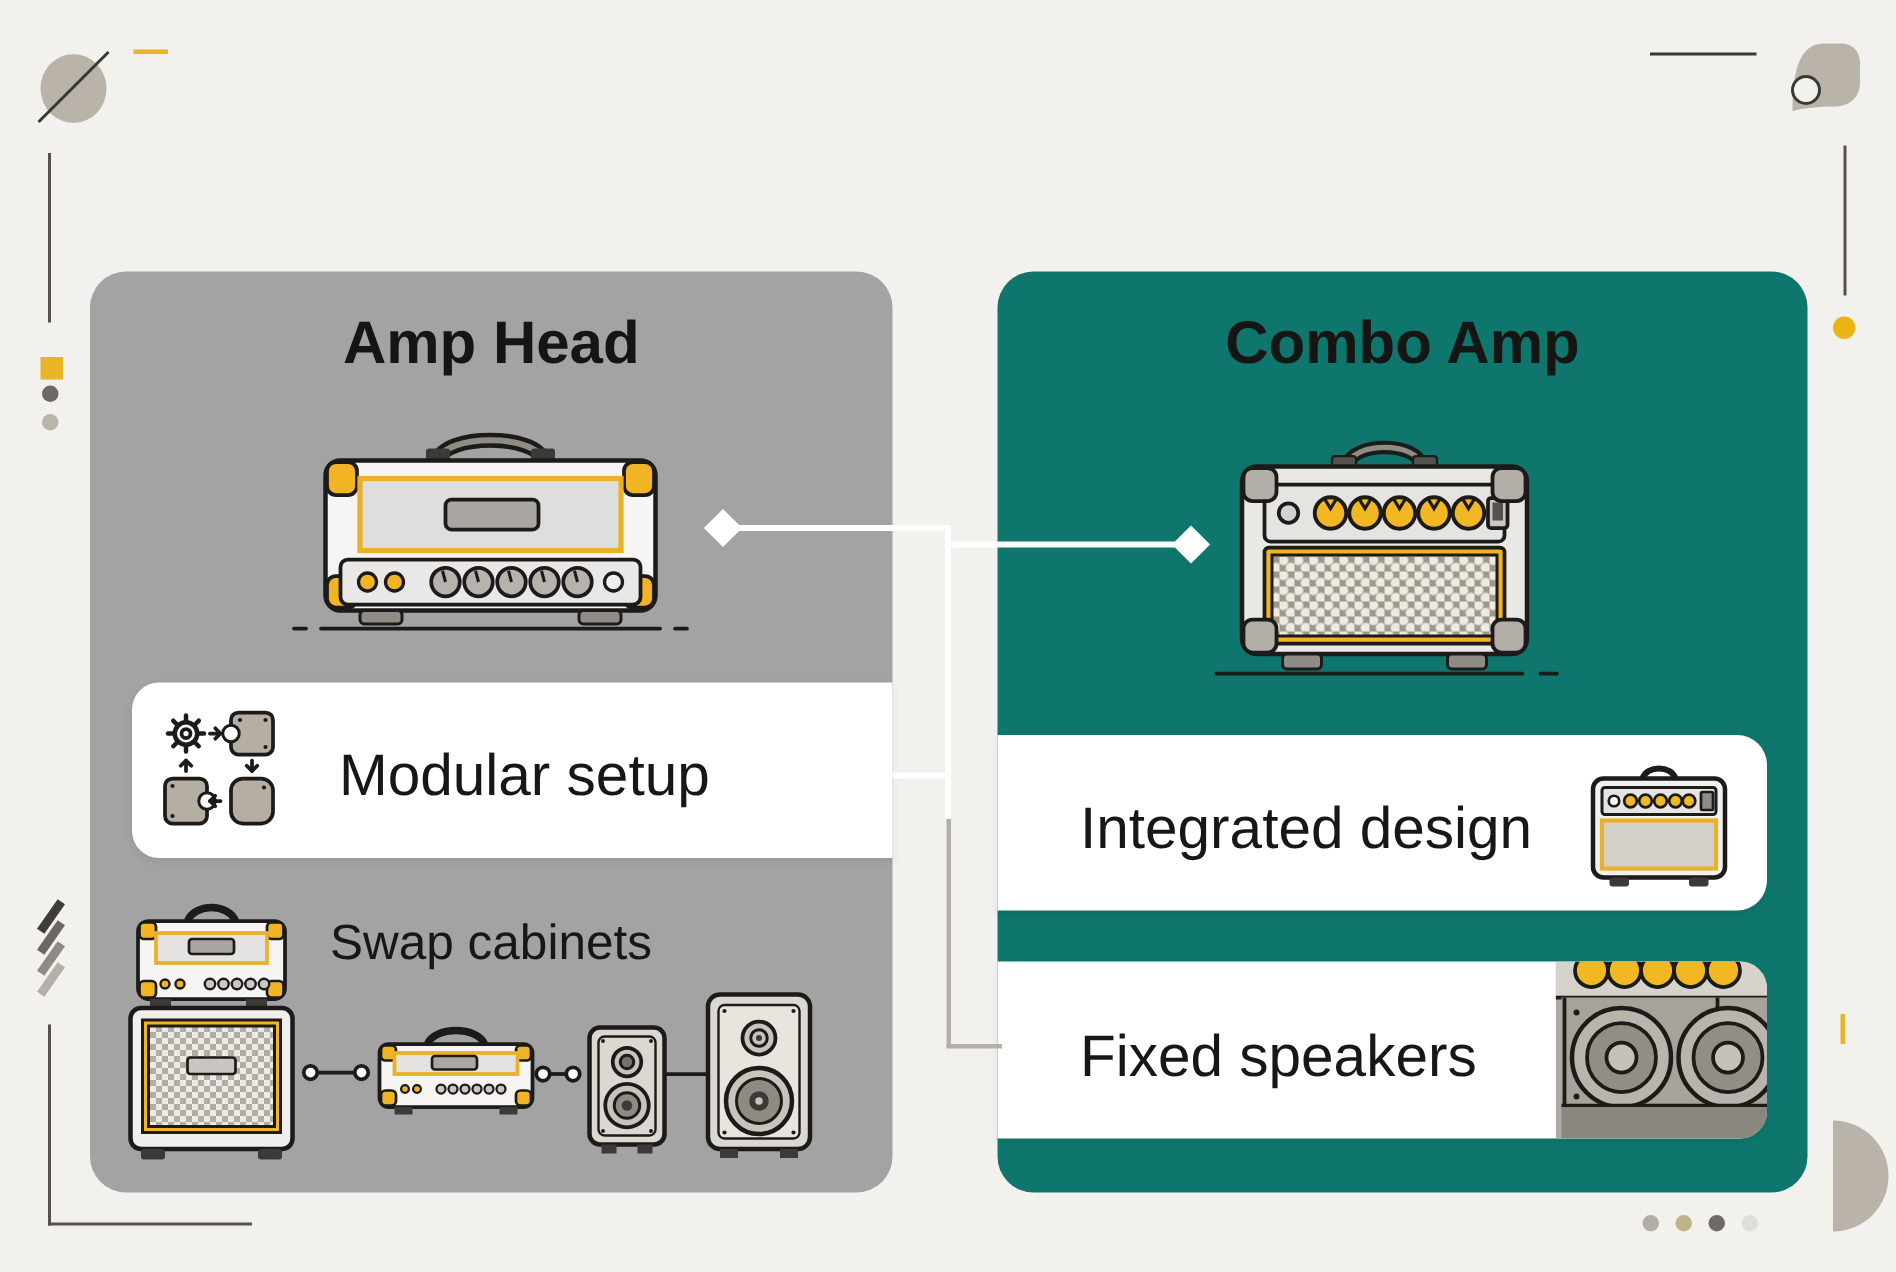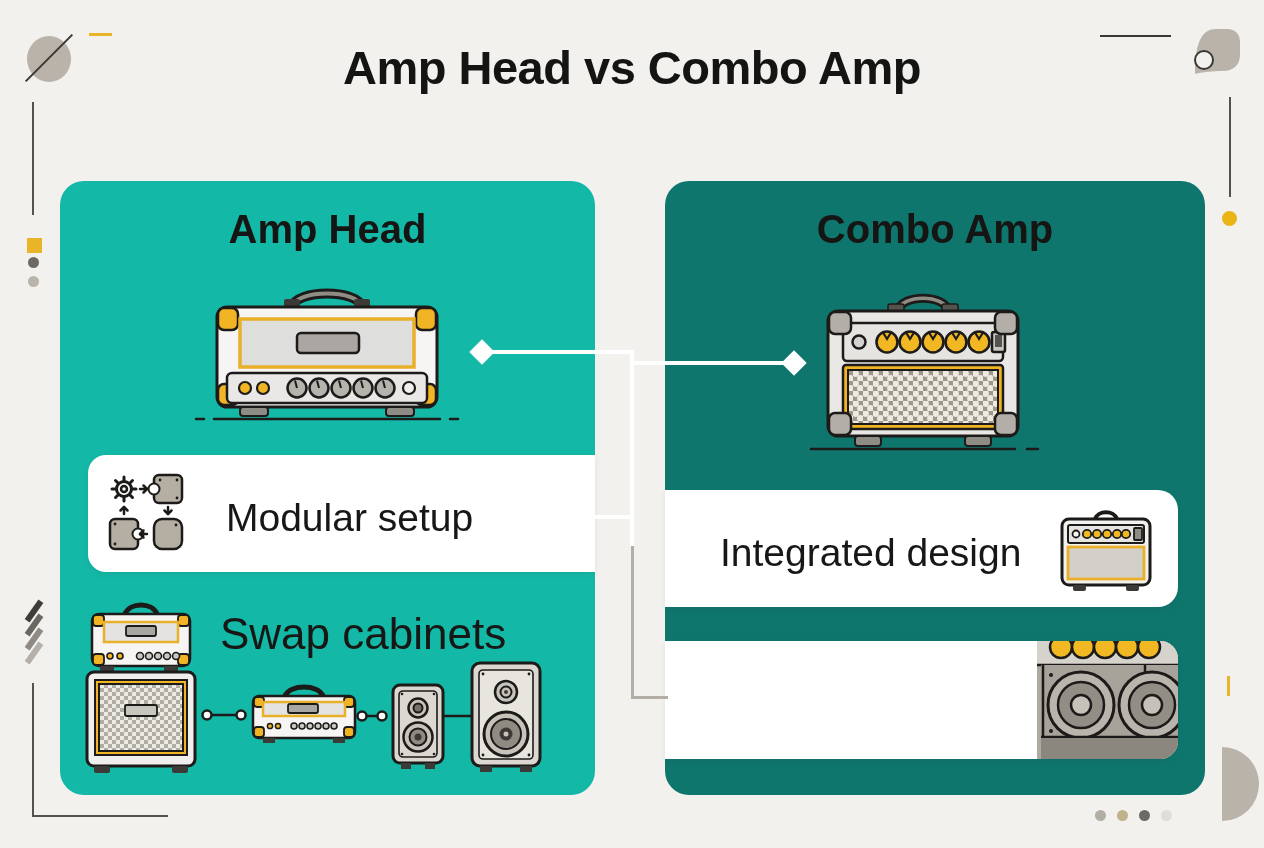--- a/index.html
+++ b/index.html
@@ -7,40 +7,40 @@
   .canvas{ position:relative; width:1264px; height:848px; background:#f2f1ee; overflow:hidden; }
 
   
   .title{ position:absolute; top:40px; left:0; width:100%; text-align:center;
           font-size:47px; font-weight:700; color:#141413; letter-spacing:-0.5px; }
   .subtitle{ position:absolute; top:107px; left:0; width:100%; text-align:center;
           font-size:30px; font-weight:400; color:#1c1c1b; }
 
   
   .panel{ position:absolute; top:181px; height:614px; border-radius:24px; }
-  .panel.left{ left:60px; width:535px; background:#14b8a6; }
+  .panel.left{ left:60px; width:535px; background:#a3a3a3; }
   .panel.right{ left:665px; width:540px; background:#0f766e; }
   .panel h2{ position:absolute; top:26px; left:0; width:100%; text-align:center;
              font-size:40px; font-weight:700; color:#151514; }
 
   
   .card{ position:absolute; background:#ffffff; box-shadow:0 2px 6px rgba(0,0,0,.07); }
   .card .label{ font-size:39px; color:#171716; }
   .card.modular{ left:28px; top:274px; width:507px; height:117px; border-radius:18px 0 0 18px; }
   .card.modular .label{ position:absolute; left:138px; top:41px; }
   .card.integrated{ left:0; top:309px; width:513px; height:117px; border-radius:0 20px 20px 0; }
   .card.integrated .label{ position:absolute; left:55px; top:41px; }
   .card.fixedsp{ left:0; top:460px; width:513px; height:118px; border-radius:0 18px 18px 0; }
   .card.fixedsp .label{ position:absolute; left:55px; top:42px; }
   .img-clip{ position:absolute; right:0; top:0; width:141px; height:118px;
              border-radius:0 18px 18px 0; overflow:hidden; }
   .icon-combo-small{ position:absolute; left:390px; top:17px; }
   .icon-modular{ position:absolute; left:16px; top:14px; }
 
-  .swap-label{ position:absolute; left:160px; top:428px; font-size:44px; color:#171716;text-align:right; }
+  .swap-label{ position:absolute; left:160px; top:428px; font-size:33px; color:#171716;text-align:right; }
   .illus{ position:absolute; }
 
   
   .cline{ position:absolute; }
   .cline.white{ background:#ffffff; }
   .cline.gray{ background:#b3aea6; }
   .diamond{ position:absolute; width:18px; height:18px; background:#ffffff; transform:rotate(45deg); }
 
   
   .deco{ position:absolute; }
@@ -77,21 +77,20 @@
   <div class="deco dot" style="left:1194px;top:50px;width:20px;height:20px;border:2px solid #3a3833;background:#f2f1ee;"></div>
   <div class="deco d-dark" style="left:1229px;top:97px;width:2px;height:100px;"></div>
   <div class="deco dot" style="left:1222px;top:211px;width:15px;height:15px;background:#e9b414;"></div>
   <div class="deco d-yellow" style="left:1227px;top:676px;width:3px;height:20px;"></div>
   <div class="deco d-gray" style="left:1222px;top:747px;width:37px;height:74px;border-radius:0 37px 74px 0 / 0 37px 37px 0;border-top-right-radius:37px 37px;border-bottom-right-radius:37px 37px;"></div>
   <div class="deco dot" style="left:1095px;top:810px;width:11px;height:11px;background:#b2ada5;"></div>
   <div class="deco dot" style="left:1117px;top:810px;width:11px;height:11px;background:#c0b289;"></div>
   <div class="deco dot" style="left:1139px;top:810px;width:11px;height:11px;background:#6f6b64;"></div>
   <div class="deco dot" style="left:1161px;top:810px;width:11px;height:11px;background:#dfddd9;"></div>
 
-  <div class="title">Amp Head vs Combo Amp</div>
 
   <section class="panel left">
     <h2>Amp Head</h2>
 
     <svg class="illus" style="left:132px;top:100px;" width="270" height="145" viewBox="0 0 270 145">
       <g stroke-linecap="round">
         <line x1="4" y1="138" x2="12" y2="138" stroke="#1c1b19" stroke-width="2.5"></line>
         <line x1="22" y1="138" x2="248" y2="138" stroke="#1c1b19" stroke-width="2.5"></line>
         <line x1="258" y1="138" x2="266" y2="138" stroke="#1c1b19" stroke-width="2.5"></line>
       </g>
@@ -331,20 +330,21 @@
             <circle cx="71" cy="27" r="4.2"></circle>
         </g>
         <rect x="79" y="21" width="8" height="12" rx="1" fill="#8f8c86" stroke="#1c1b19" stroke-width="1.8"></rect>
         <rect x="13" y="40" width="76" height="32" fill="#d3d0ca" stroke="#e9b02a" stroke-width="2.8"></rect>
         <rect x="18" y="78" width="13" height="6" rx="2" fill="#3c3a36"></rect>
         <rect x="71" y="78" width="13" height="6" rx="2" fill="#3c3a36"></rect>
       </svg>
     </div>
 
     <div class="card fixedsp">
+      <span class="label">Fixed speakers</span>
       <div class="img-clip">
         <svg width="141" height="118" viewBox="0 0 141 118">
           <rect width="141" height="118" fill="#aeaaa1"></rect>
           <rect x="0" y="0" width="141" height="24" fill="#d6d3cd"></rect>
           <g fill="#f2b824" stroke="#1c1b19" stroke-width="2.5">
             <circle cx="24" cy="6" r="11"></circle>
               <circle cx="46" cy="6" r="11"></circle>
               <circle cx="68" cy="6" r="11"></circle>
             <circle cx="90" cy="6" r="11"></circle>
               <circle cx="112" cy="6" r="11"></circle>

